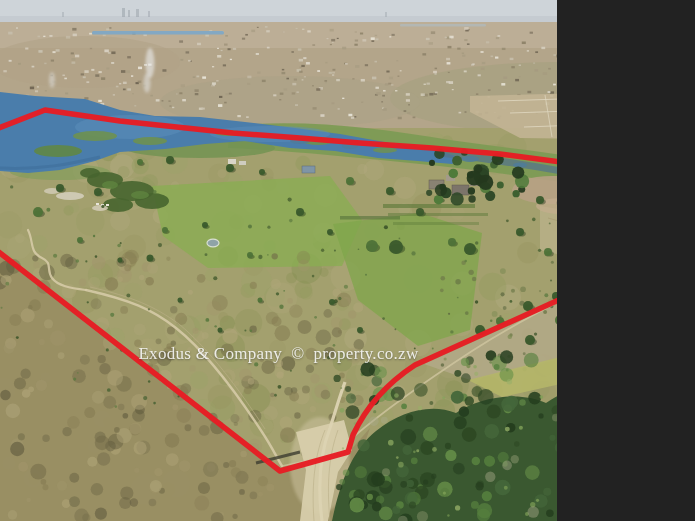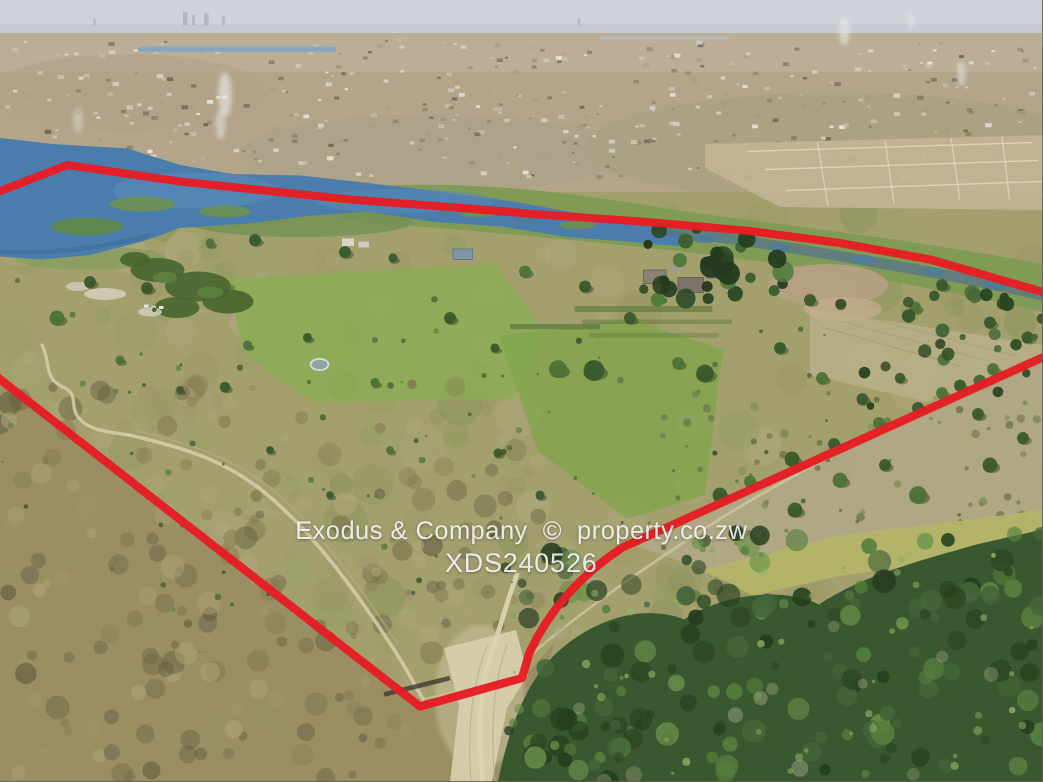--- a/index.html
+++ b/index.html
@@ -1,16 +1,16 @@
 <!DOCTYPE html>
 <html><head>
 <meta charset="utf-8">
 <style>
   html,body{margin:0;padding:0;background:#222;}
-  .stage{position:relative;width:695px;height:521px;overflow:hidden;background:#a3a06e;font-family:Liberation Sans, sans-serif;}
+  .stage{position:relative;width:557px;height:521px;overflow:hidden;background:#a3a06e;font-family:Liberation Serif, serif;}
   .stage svg{position:absolute;left:0;top:0;display:block;}
   .wm{position:absolute;left:0;right:0;text-align:center;color:rgba(255,255,255,0.85);
       text-shadow:0 1px 2px rgba(55,55,50,0.55);white-space:pre;pointer-events:none;}
   .wm-line1{top:344px;font-size:17px;letter-spacing:0.3px;}
   .wm-line2{top:365px;font-size:18px;letter-spacing:0.5px;}
 </style>
 </head>
 <body>
 
 <div class="stage">
@@ -1589,14 +1589,13 @@
         <circle cx="641.7422423593234" cy="224.6751151047647" r="2.0587086589075625" fill="#46683a" opacity="0.9983972563873976"></circle>
         <circle cx="590.3619846561924" cy="244.32732524350286" r="3.350125835975632" fill="#2a431f" opacity="0.80937171401456"></circle>
         <circle cx="632.0631852105726" cy="236.02689972147346" r="4.333272059448063" fill="#34522a" opacity="0.9150433133821935"></circle>
         <circle cx="663.1611437967513" cy="222.8912074305117" r="3.977346842410043" fill="#46683a" opacity="0.8269389952532947"></circle>
         <circle cx="668.4756903827656" cy="202.41804718971252" r="4.025528282858431" fill="#2a431f" opacity="0.8555108925327659"></circle>
         <path fill="none" stroke="#e61d24" stroke-width="5.5" opacity="0.97" stroke-linecap="round" stroke-linejoin="round" d="M-4,129 L45,110 L120,121 L233,133 L300,138 L360,143 L432,148 L500,154 L560,162 L620,173 L700,196"></path>
         <path fill="none" stroke="#e61d24" stroke-width="5.5" opacity="0.97" stroke-linecap="round" stroke-linejoin="round" d="M700,236 L415,365 C392,380 368,403 353,435 L348,452 L280,471 L-5,249"></path>
       </g>
   </svg>
   <div class="wm wm-line1">Exodus &amp; Company  ©  property.co.zw</div>
-  <div class="wm wm-line2">XDS240526</div>
 </div>
 
 </body></html>

